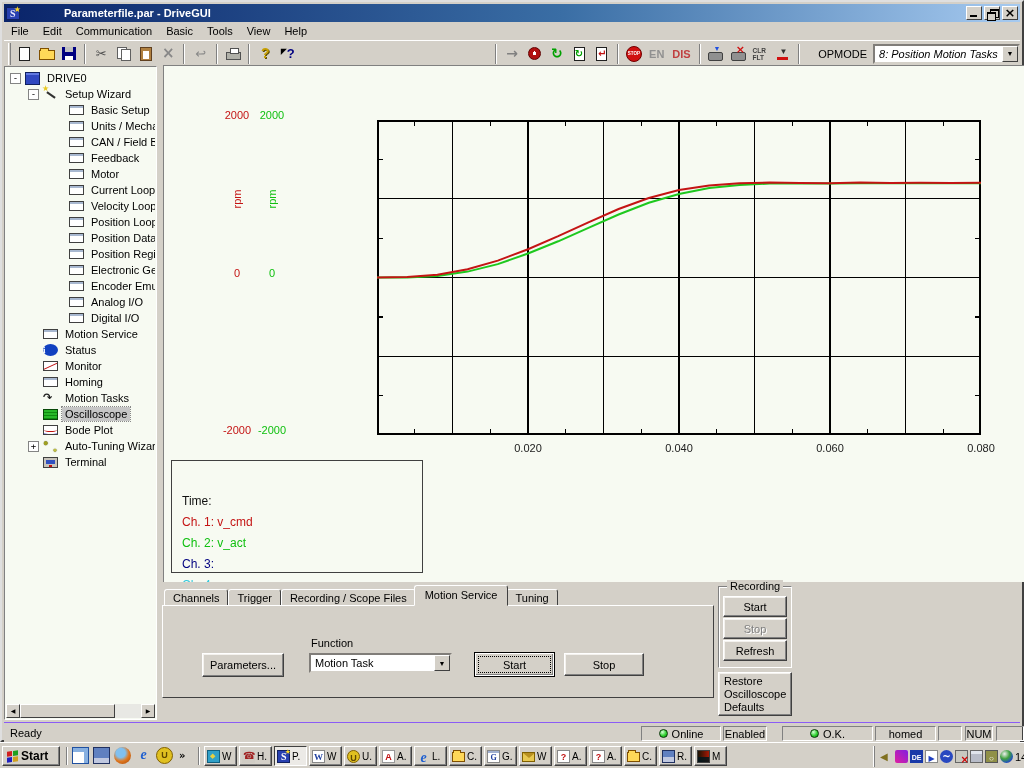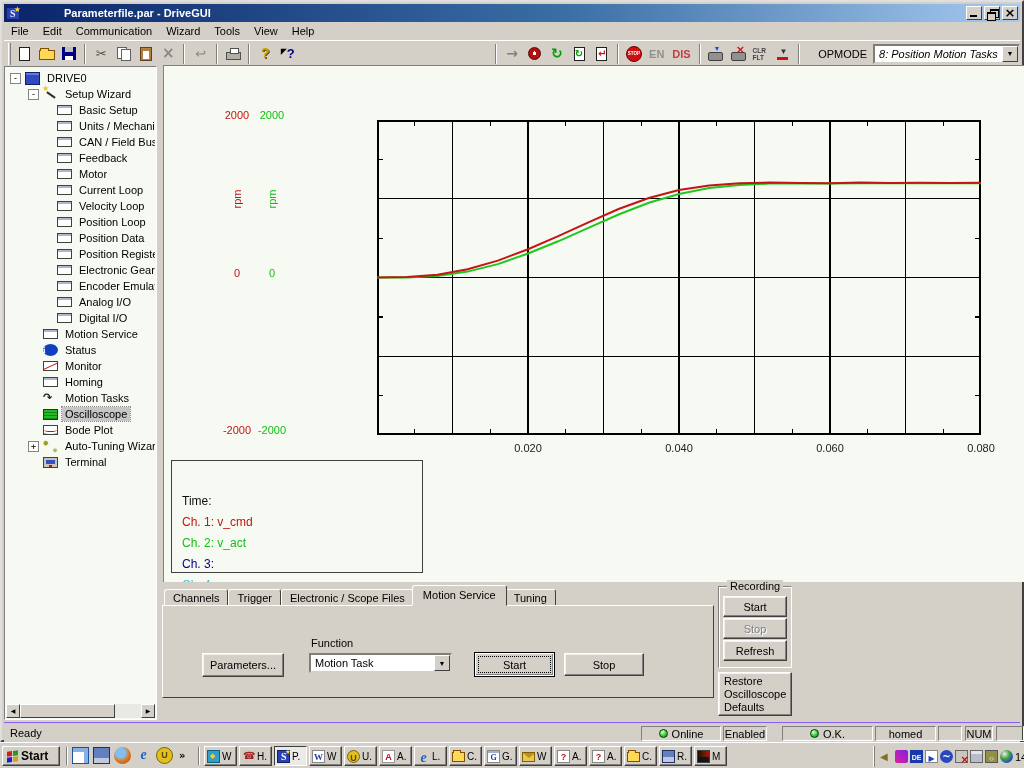--- a/index.html
+++ b/index.html
@@ -82,21 +82,21 @@
                       display:flex; align-items:center; justify-content:center; font-size:7px; color:#000; }
   .opmode-combo { width:148px;font-style:italic; }
 
   
   .tree-panel { position:absolute; left:2px; top:64px; width:153px; height:654px; background:#f7faf2;
                 border:1px solid; border-color:#808080 #fff #fff #808080; overflow:hidden; }
   .tree-rows { position:absolute; left:1px; top:3px; right:1px; bottom:16px; overflow:hidden; }
   .tree-row { display:flex; align-items:center; height:16px; white-space:nowrap; }
   .tree-row[data-lvl="0"] { padding-left:4px; }
   .tree-row[data-lvl="1"] { padding-left:22px; }
-  .tree-row[data-lvl="2"] { padding-left:36px; }
+  .tree-row[data-lvl="2"] { padding-left:48px; }
   .exp { width:11px; height:11px; flex:0 0 11px; border:1px solid #848484; background:#fff; margin-right:4px;
          font:9px/9px "DejaVu Sans Mono",monospace; text-align:center; color:#000; }
   .exp:empty { border-color:transparent; background:transparent; }
   .ticon { width:15px; flex:0 0 15px; margin-right:4px; display:flex; align-items:center; }
   .tlabel { padding:1px 3px; }
   .tlabel[data-sel="true"] { background:#c6c6c6; outline:1px dotted #888; }
 
   
   [data-icon="drive"] { width:9px; height:13px; background:#3048c0; border:1px solid #102060; box-shadow:inset 0 2px 0 #6078e0; }
   [data-icon="wizard"] { width:14px; height:12px; position:relative; }
@@ -262,21 +262,21 @@
       <span class="cap-btn cap-rest"></span>
       <span class="cap-btn cap-close"></span>
     </span>
   </div>
 
   <div class="menubar">
 
   <span class="menu-item">File</span>
       <span class="menu-item">Edit</span>
       <span class="menu-item">Communication</span>
-      <span class="menu-item">Wizard</span>
+      <span class="menu-item">Basic</span>
       <span class="menu-item">Tools</span>
       <span class="menu-item">View</span>
       <span class="menu-item">Help</span>
     </div>
 
   <div class="toolbar">
     <span class="tgrip"></span>
     <button class="tbtn">
         <span data-icon="new"></span>
       </button>
@@ -598,21 +598,21 @@
           <div class="leg-line" data-ch="4">Ch. 4:</div>
         </div>
     </div>
   </div>
 
   <div class="bottom-strip">
     <div class="tab-row">
 
     <span class="tab">Channels</span>
         <span class="tab">Trigger</span>
-        <span class="tab">Electronic / Scope Files</span>
+        <span class="tab">Recording / Scope Files</span>
         <span class="tab" data-active="true">Motion Service</span>
         <span class="tab">Tuning</span>
       </div>
     <div class="tab-body">
       <button class="btn btn-params">Parameters...</button>
       <span class="func-label">Function</span>
       <div class="combo func-combo">
         <span class="combo-text">Motion Task</span>
         <span class="combo-btn">▼</span>
       </div>

